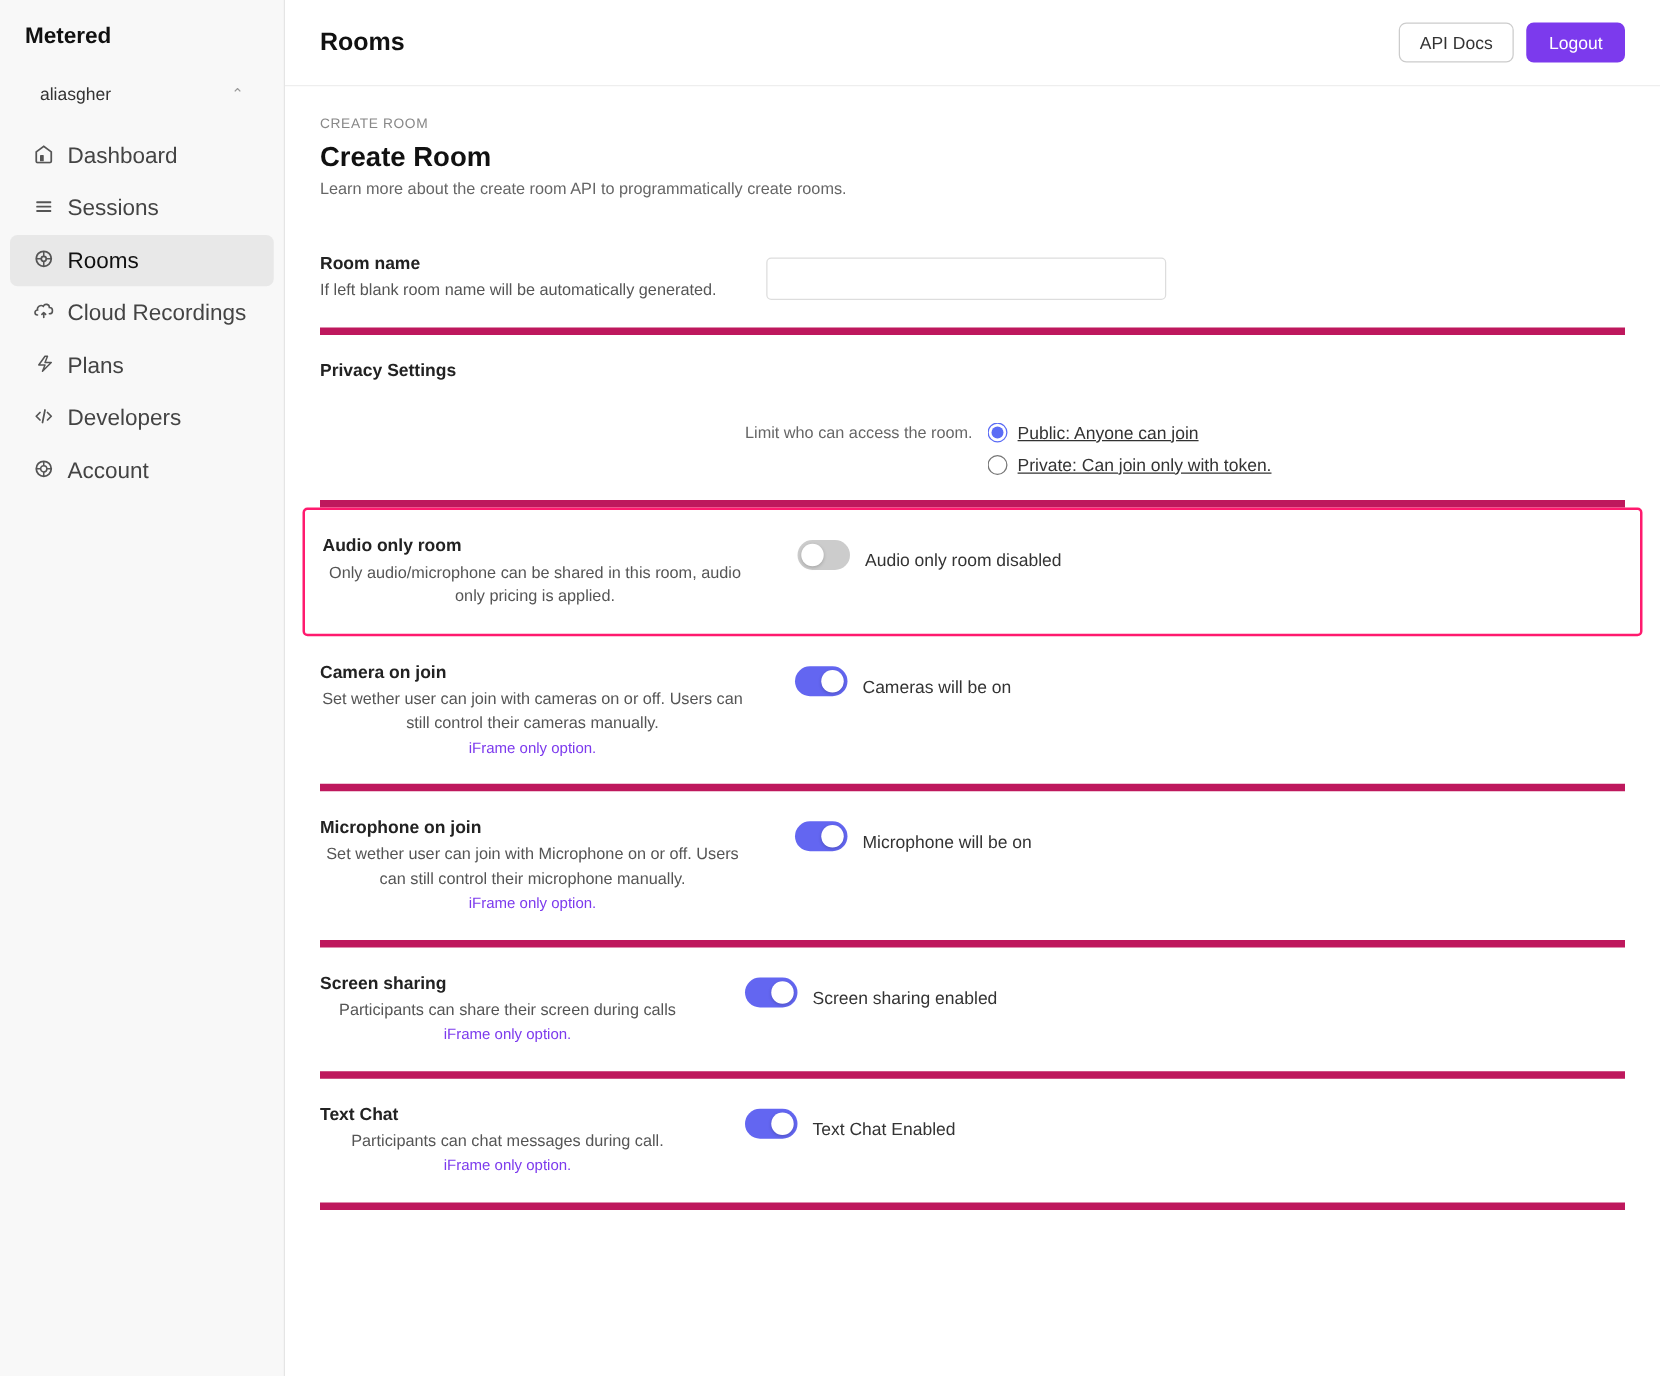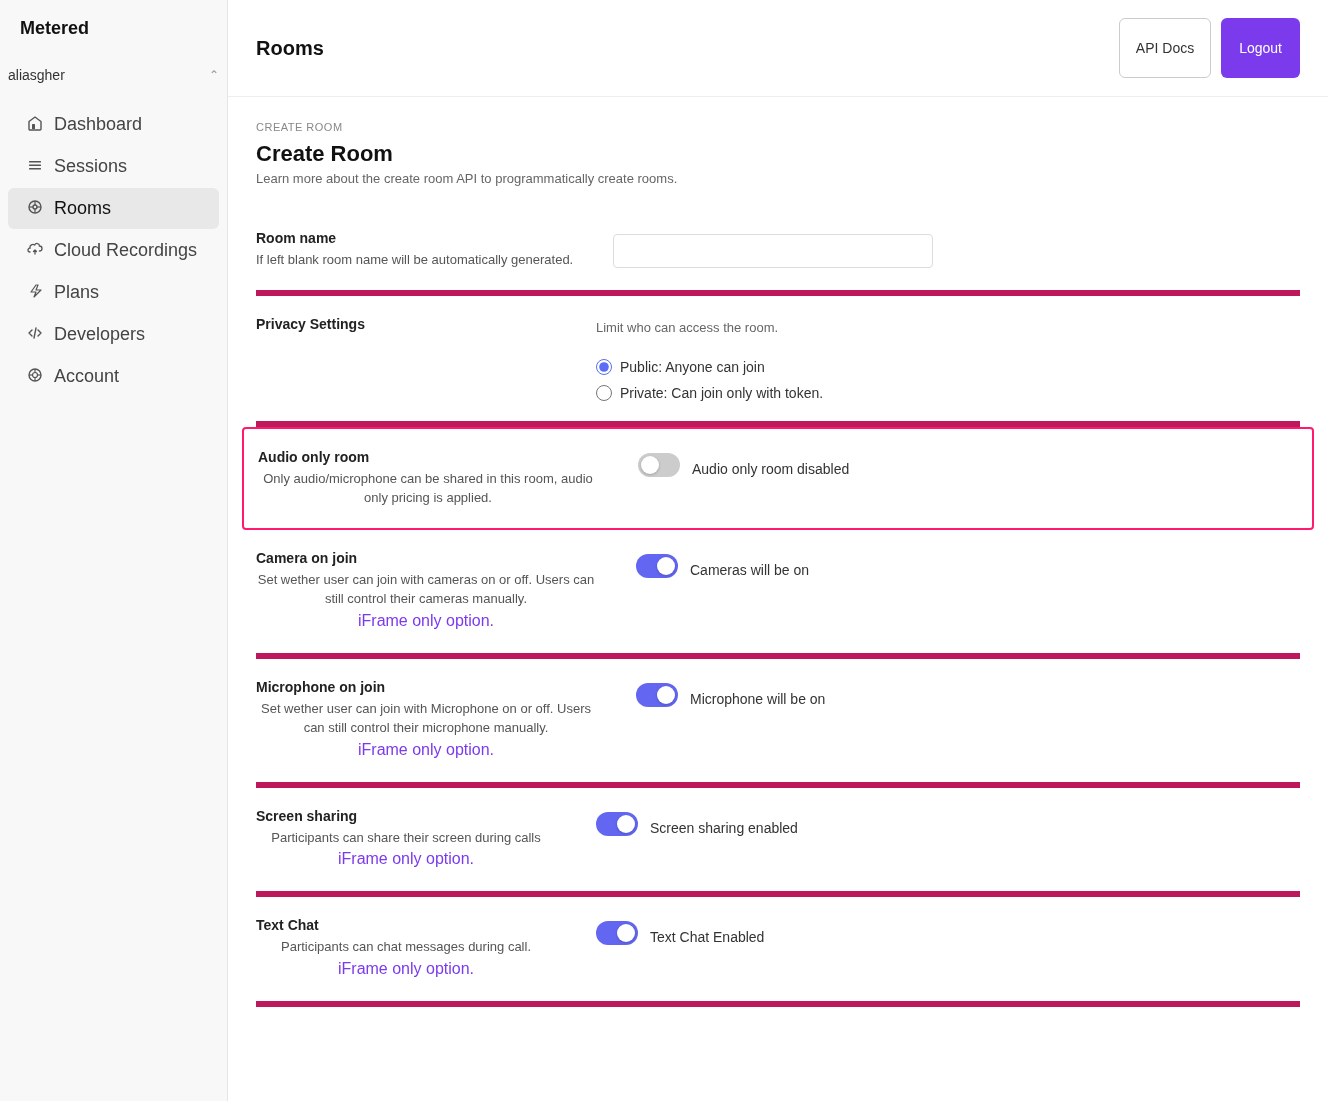--- a/index.html
+++ b/index.html
@@ -19,21 +19,21 @@
       padding: 18px 20px;
       font-size: 18px;
       font-weight: 700;
       color: #111;
       border-bottom: none;
     }
     .sidebar-user {
       display: flex;
       align-items: center;
       justify-content: space-between;
-      padding: 10px 8px 16px;
+      padding: 10px 32px 16px;
       font-size: 14px;
       color: #333;
       cursor: pointer;
     }
     .sidebar-user-chevron {
       color: #999;
       font-size: 12px;
     }
     .sidebar-nav {
       flex: 1;
@@ -93,21 +93,21 @@
     .btn-api-docs {
       padding: 7px 16px;
       border: 1px solid #ccc;
       border-radius: 6px;
       background: #fff;
       font-size: 14px;
       color: #333;
       cursor: pointer;
     }
     .btn-logout {
-      padding: 22px 18px;
+      padding: 8px 18px;
       border: none;
       border-radius: 6px;
       background: #7c3aed;
       color: #fff;
       font-size: 14px;
       font-weight: 500;
       cursor: pointer;
     }
 
     
@@ -157,32 +157,33 @@
       margin-bottom: 4px;
     }
     .settings-desc {
       font-size: 13px;
       color: #555;
       line-height: 1.5;
       text-align: center;
     }
     .settings-desc .iframe-note {
       color: #7c3aed;
-      font-size: 16px;
+      font-size: 12px;
     }
     .settings-control {
       display: flex;
       align-items: flex-end;
       gap: 12px;
       padding-top: 4px;
       flex: 1;
     }
     .settings-control.vertical {
-      flex-direction: column;
+      flex-direction: row;
       align-items: flex-start;
+      margin-top: 46px;
     }
 
     
     .room-name-input {
       width: 320px;
       padding: 8px 12px;
       border: 1px solid #ddd;
       border-radius: 4px;
       font-size: 14px;
       outline: none;
@@ -193,20 +194,21 @@
       display: flex;
       flex-direction: column;
       gap: 10px;
     }
     .radio-item {
       display: flex;
       align-items: center;
       gap: 8px;
       font-size: 14px;
       color: #333;
+      text-decoration: underline;
     }
     .radio-desc {
       font-size: 13px;
       color: #666;
       margin-bottom: 12px;
     }
     .radio-input {
       width: 16px;
       height: 16px;
       accent-color: #5b6cf5;

